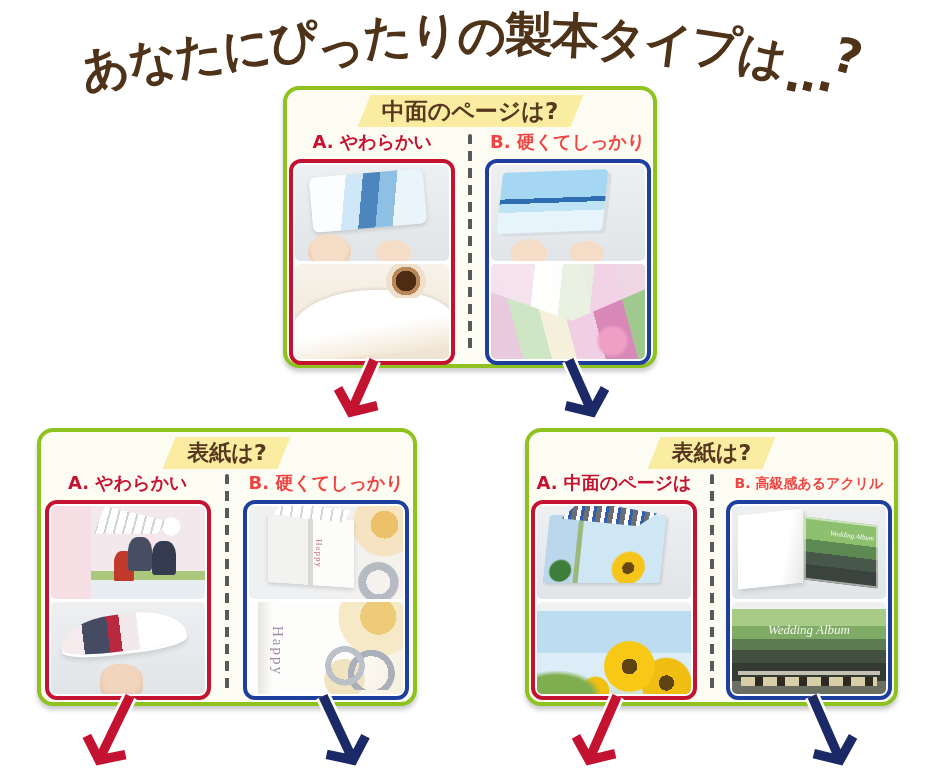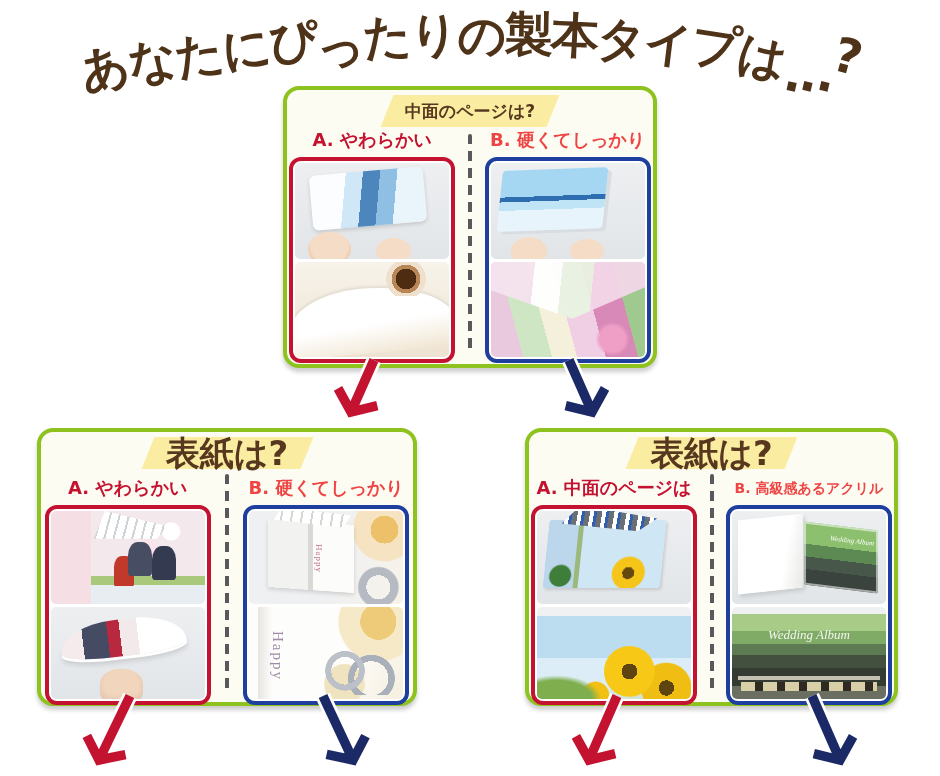--- a/index.html
+++ b/index.html
@@ -21,23 +21,23 @@
     position:absolute;background:#fdfcf2;border:4px solid #8dc21f;
     border-radius:16px;box-shadow:0 4px 4px rgba(90,90,90,.30);
     z-index:1;text-align:center;box-sizing:border-box;
   }
   #box-inner{left:283px;top:86px;width:374px;height:282px;}
   #box-left {left:37px; top:428px;width:380px;height:278px;}
   #box-right{left:525px;top:428px;width:373px;height:278px;}
   .qhead{margin-top:6px;line-height:30px;}
   .hl{
     position:relative;display:inline-block;color:#57381f;font-weight:bold;
-    font-size:17px;padding:0 10px;z-index:1;
-  }
-  .low .hl{font-size:34px;}
+    font-size:23px;padding:0 10px;z-index:1;
+  }
+  .low .hl{font-size:22px;}
   .hl::before{
     content:"";position:absolute;inset:-1px -8px;background:#faeda1;
     transform:skewX(-22deg);z-index:-1;
   }
   .cols{display:flex;justify-content:center;gap:25px;margin-top:2px;}
   .col{width:190px;}
   .optlabel{font-weight:bold;font-size:18px;line-height:22px;white-space:nowrap;}
   .optlabel.small{font-size:14px;}
   .optlabel.red {color:#c41231;}
   .optlabel.blue{color:#ef4444;}

